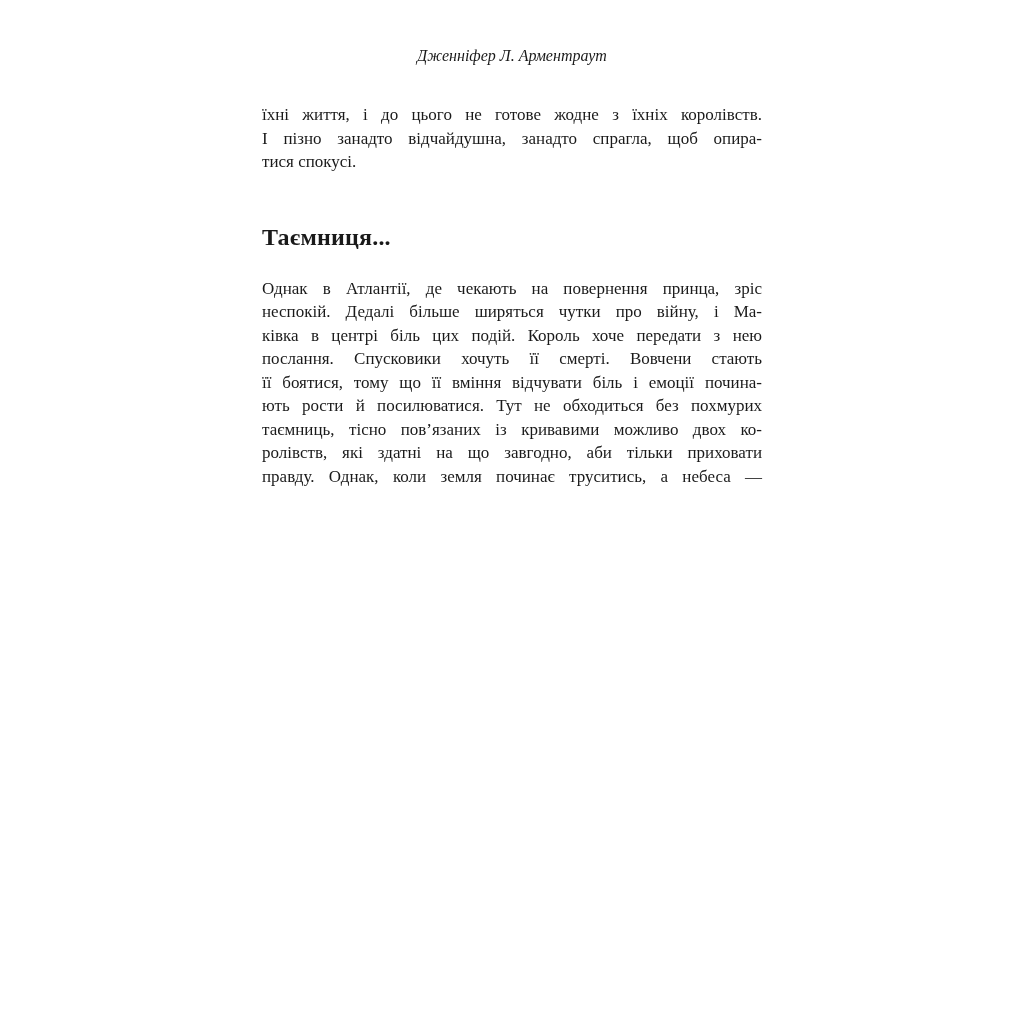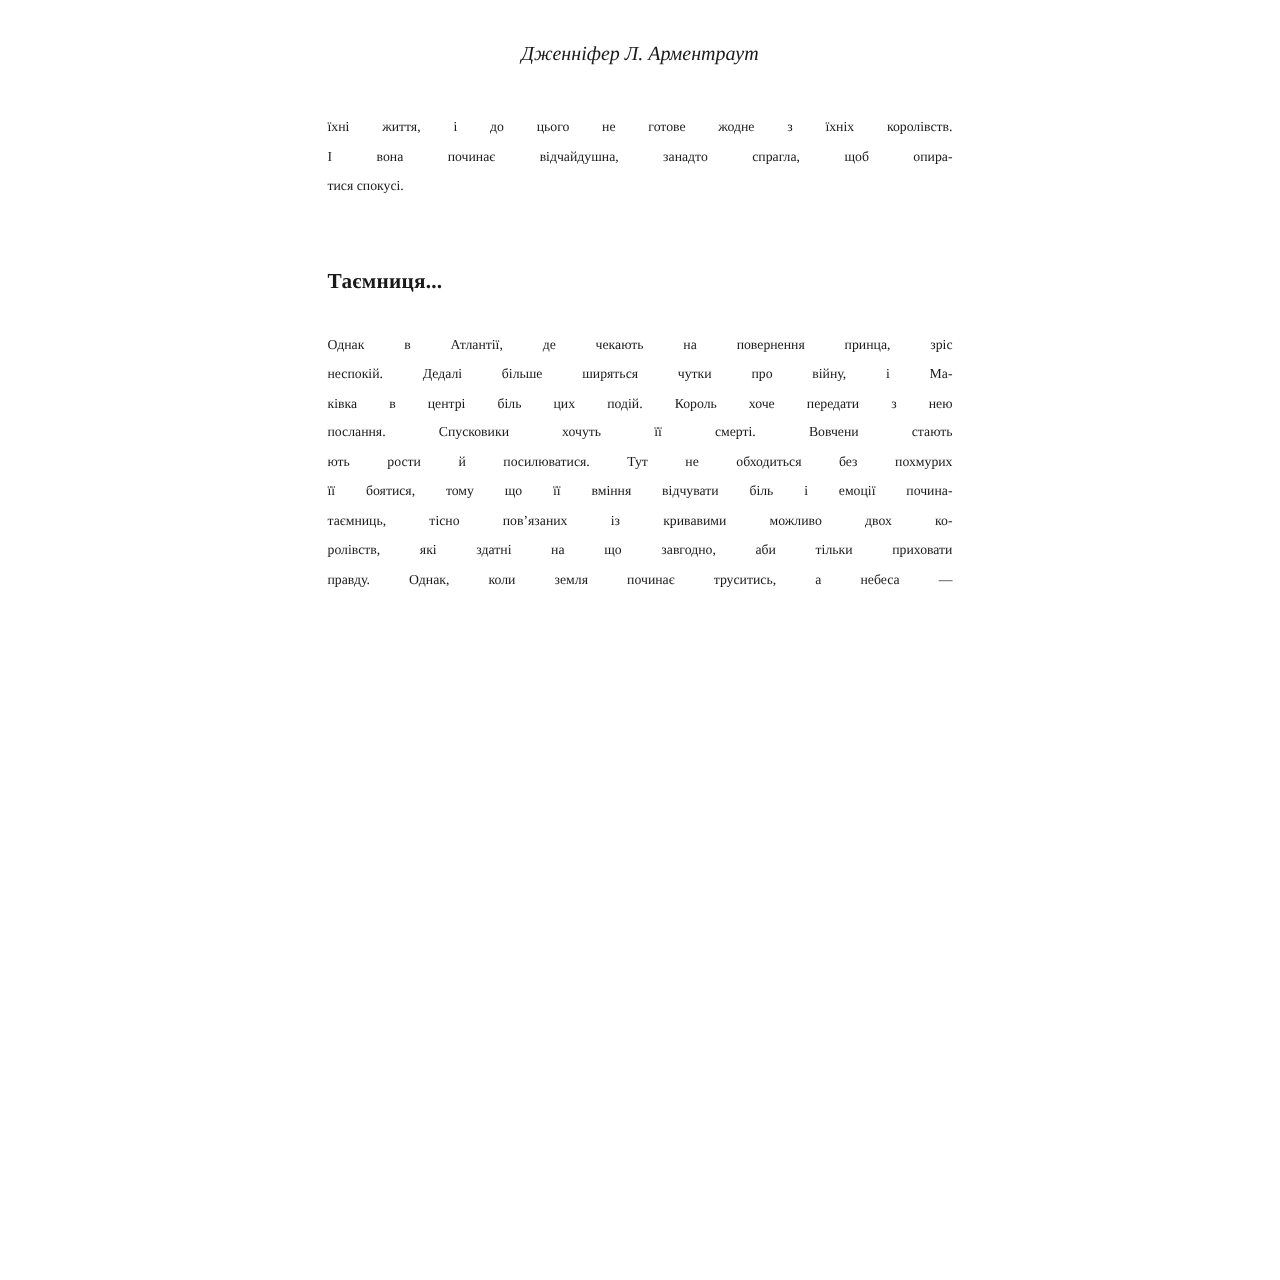--- a/index.html
+++ b/index.html
@@ -9,73 +9,73 @@
   body {
     width: 1024px;
     height: 1024px;
     background: #ffffff;
     color: #1a1a1a;
     font-family: "Liberation Serif", "DejaVu Serif", serif;
     overflow: hidden;
   }
   .content {
     width: 500px;
-    margin: 0 auto;
+    margin: 12px auto;
     padding-top: 34px;
   }
   .running-header {
     text-align: center;
     font-style: italic;
     font-size: 16px;
     line-height: 20px;
   }
   .paragraph .line {
-    font-size: 11px;
+    font-size: 17px;
     line-height: 23.5px;
     text-align: justify;
     text-align-last: justify;
     white-space: normal;
   }
   .paragraph .line.last {
     text-align: left;
     text-align-last: left;
     font-family: Liberation Serif, serif;
   }
   .intro-paragraph {
     margin-top: 37px;
   }
   .section-heading {
     margin: 52px 0 0 0;
-    font-size: 17px;
+    font-size: 24px;
     line-height: 22px;
     font-weight: 700;
     letter-spacing: 0.2px;
   }
   .body-paragraph {
     margin-top: 29px;
   }
 </style>
 </head>
 <body>
 
 <div class="content">
   <div class="running-header">Дженніфер Л. Арментраут</div>
 
   <div class="paragraph intro-paragraph">
       <div class="line">їхні життя, і до цього не готове жодне з їхніх королівств.</div>
-      <div class="line">І вона починає відчайдушна, занадто спрагла, щоб опира-</div>
+      <div class="line">І пізно занадто відчайдушна, занадто спрагла, щоб опира-</div>
       <div class="line last">тися спокусі.</div>
     </div>
 
   <div class="section-heading">Таємниця...</div>
 
   <div class="paragraph body-paragraph">
       <div class="line">Однак в Атлантії, де чекають на повернення принца, зріс</div>
       <div class="line">неспокій. Дедалі більше ширяться чутки про війну, і Ма-</div>
       <div class="line">ківка в центрі біль цих подій. Король хоче передати з нею</div>
       <div class="line">послання. Спусковики хочуть її смерті. Вовчени стають</div>
+      <div class="line">її боятися, тому що її вміння відчувати біль і емоції почина-</div>
       <div class="line">ють рости й посилюватися. Тут не обходиться без похмурих</div>
-      <div class="line">її боятися, тому що її вміння відчувати біль і емоції почина-</div>
       <div class="line">таємниць, тісно пов’язаних із кривавими можливо двох ко-</div>
       <div class="line">ролівств, які здатні на що завгодно, аби тільки приховати</div>
       <div class="line">правду. Однак, коли земля починає труситись, а небеса —</div>
     </div>
 </div>
 
 </body></html>

